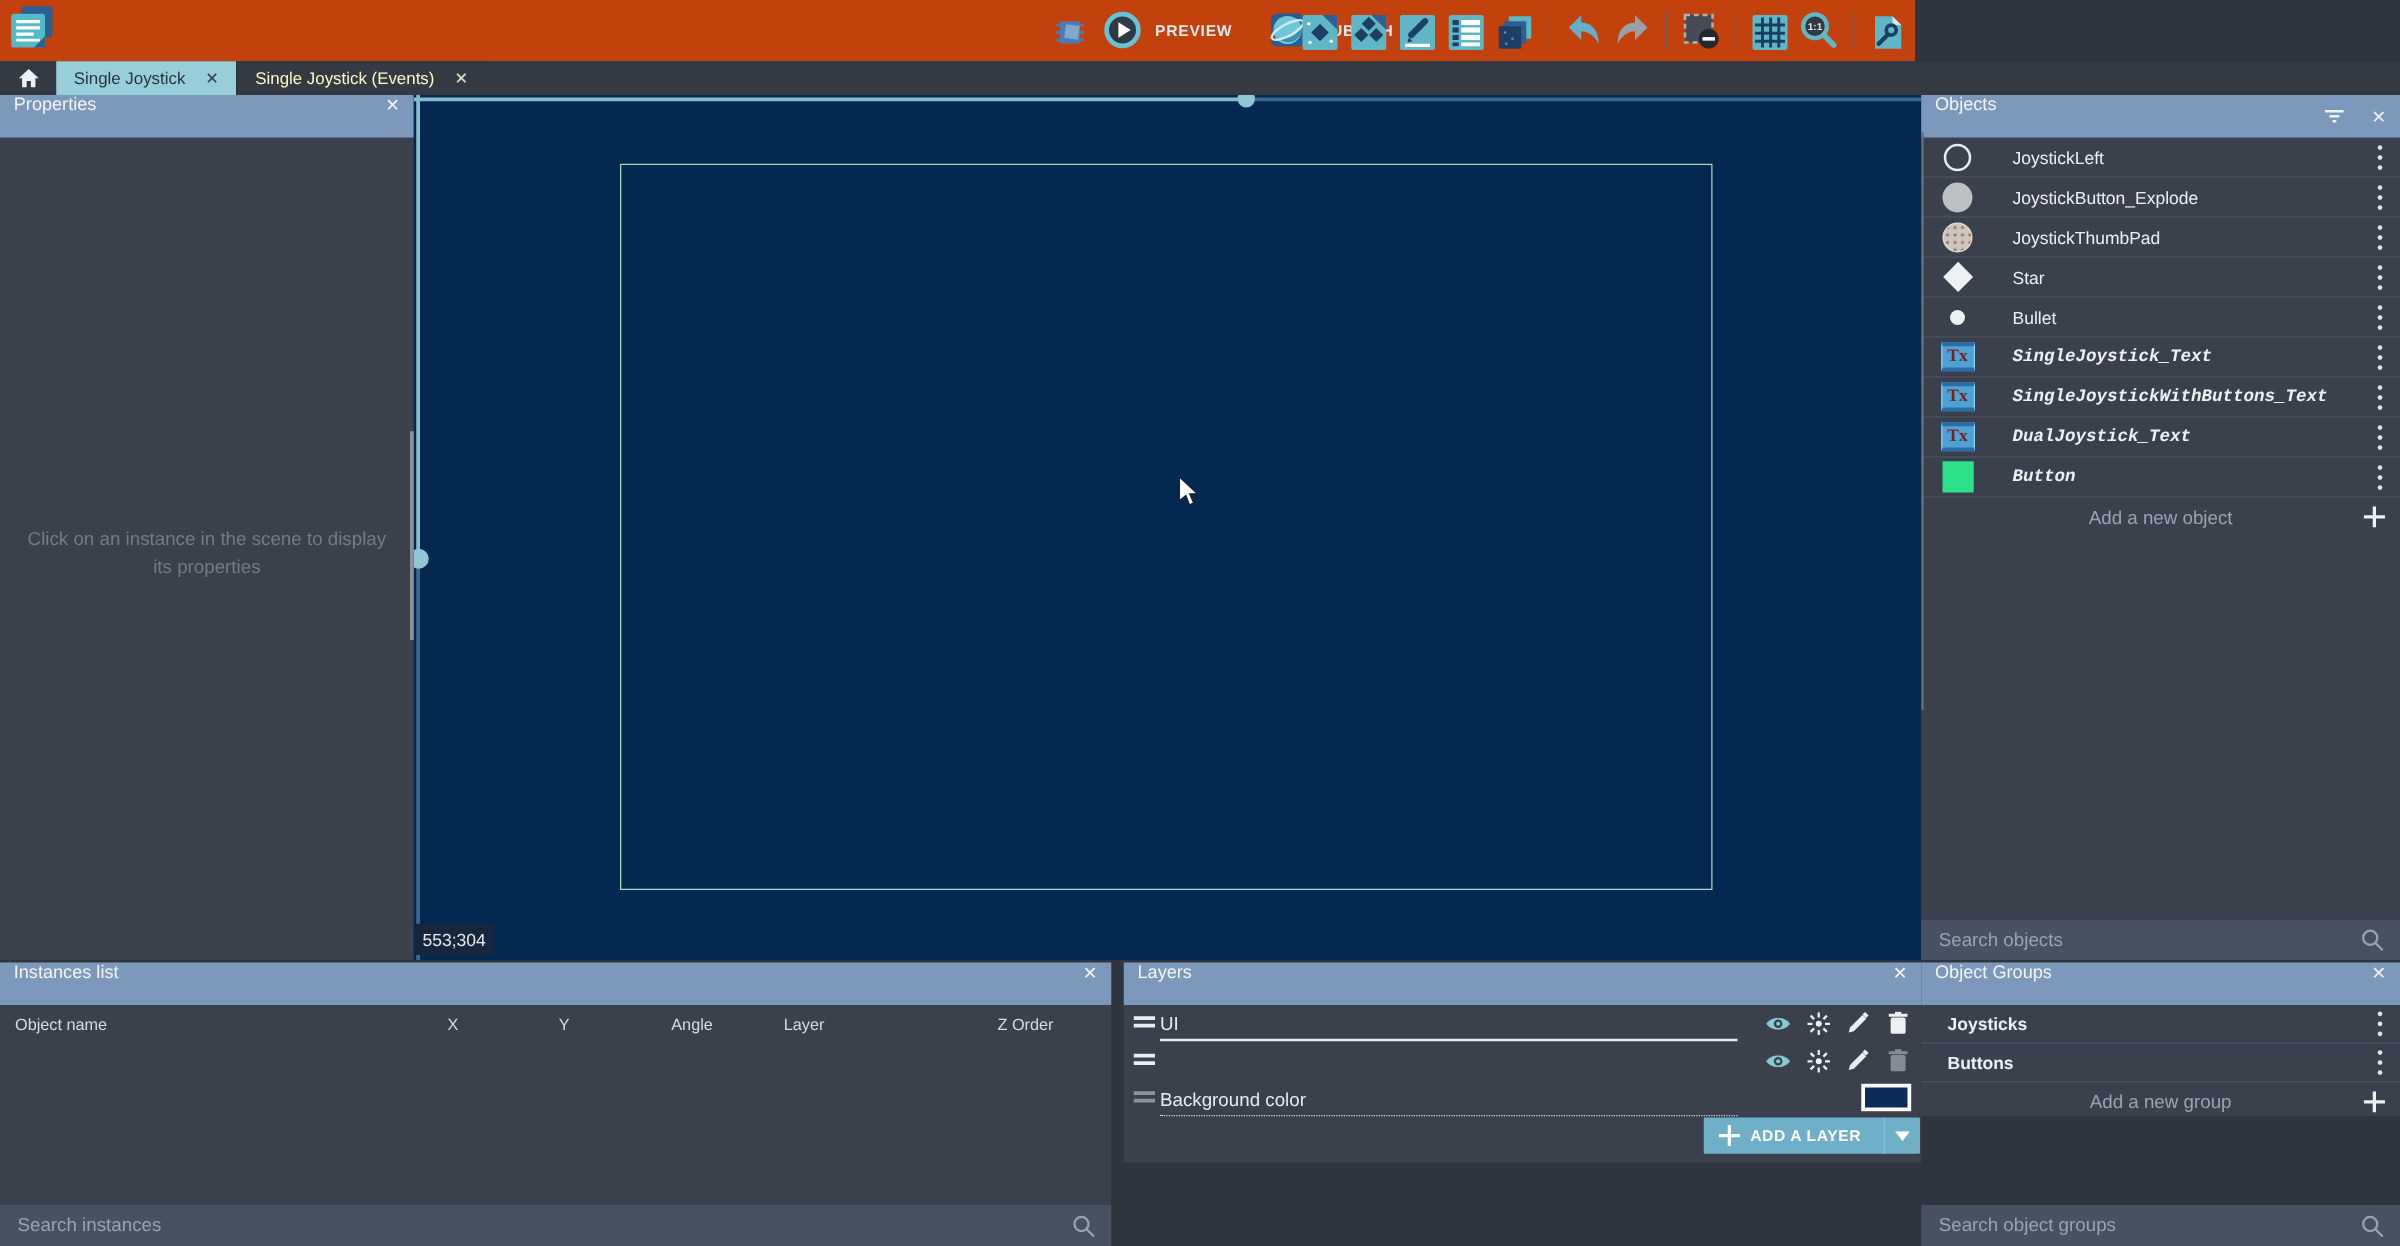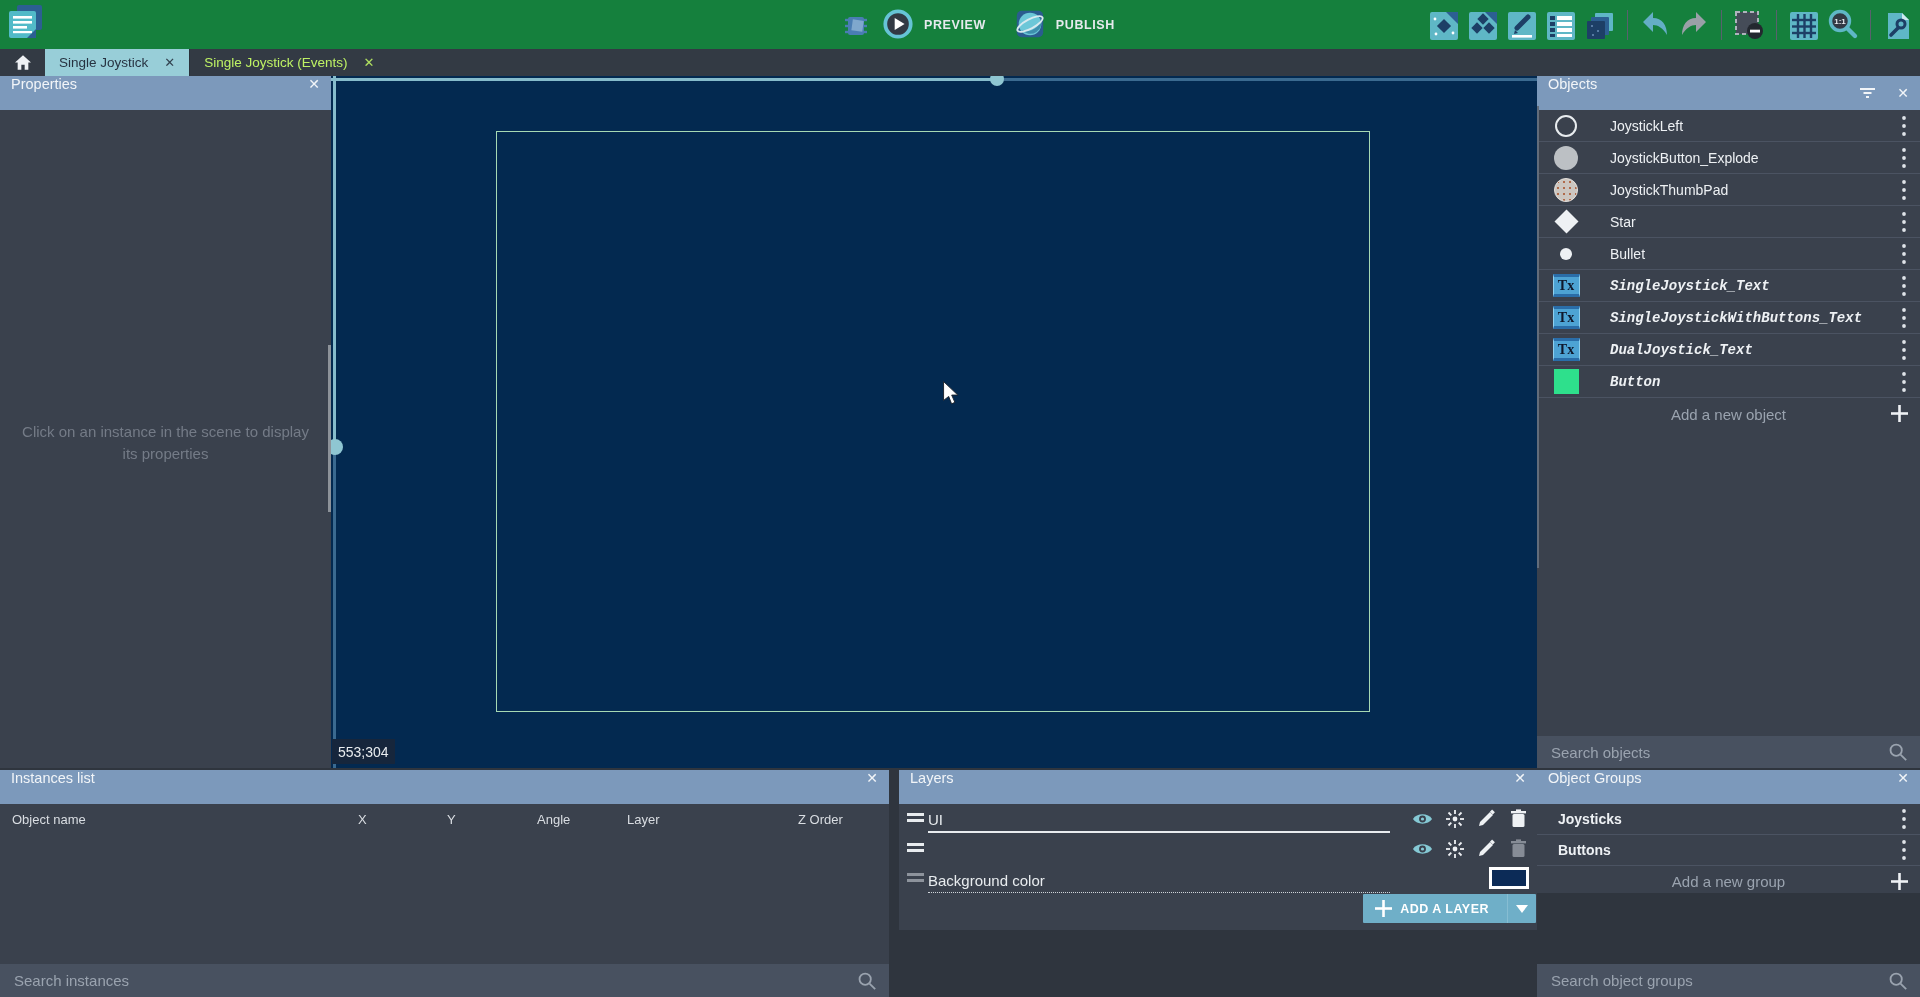--- a/index.html
+++ b/index.html
@@ -1,34 +1,34 @@
 <!DOCTYPE html>
 <html><head>
 <meta charset="utf-8">
 <style>
   * { margin:0; padding:0; box-sizing:border-box; }
   html,body { width:1920px; height:997px; overflow:hidden; background:#2f353e;
     font-family:"Liberation Sans", sans-serif; -webkit-font-smoothing:antialiased; }
   .root { position:absolute; top:0; left:0; width:1920px; height:997px; background:#2f353e; }
 
   
-  .topbar { position:absolute; top:0; left:0; width:1920px; height:49px; background:#15803d; display:flex; align-items:center; }
+  .topbar { position:absolute; top:0; left:0; width:1532px; height:49px; background:#c2410c; display:flex; align-items:center; }
   .logo-btn { position:absolute; left:6px; top:3px; width:40px; height:40px; cursor:pointer; }
   .center-tools { position:absolute; left:840px; top:0; height:49px; display:flex; align-items:center; gap:10px; }
   .tool-label { color:#e6eaee; font-size:12.5px; font-weight:700; letter-spacing:.6px; margin-right:18px; }
   .right-tools { position:absolute; right:6px; top:0; height:49px; display:flex; align-items:center; gap:7px; }
   .tbtn { width:32px; height:32px; display:flex; align-items:flex-end; justify-content:center; cursor:pointer; }
   .tdiv { width:1px; height:30px; background:#59616d; margin:0 4px; }
 
   
   .tabbar { position:absolute; top:49px; left:0; width:1920px; height:27px; background:#333a44; display:flex; }
   .hometab { width:45px; height:27px; display:flex; align-items:center; justify-content:center; cursor:pointer; }
   .tab { height:27px; display:flex; align-items:center; padding:0 14px; font-size:13.5px; cursor:pointer; gap:16px; }
   .tab.active { background:#98ced8; color:#273341; }
-  .tab.inactive { background:#333a44; color:#bef264; border-left:1px solid #2a303a; }
+  .tab.inactive { background:#333a44; color:#fef9c3; border-left:1px solid #2a303a; }
   .tab .x { font-size:13px; opacity:.9; }
 
   
   .panel { position:absolute; background:#3a414d; }
   .phead { height:34px; background:#7c99bb; color:#f2f5f8; display:flex; padding:0 11px; font-size:14.5px; }
   .phead .x { margin-left:auto; color:#f2f5f8; font-size:14px; cursor:pointer; }
   .searchbar { position:absolute; left:0; right:0; bottom:0; height:32px; background:#485160; display:flex; align-items:center;margin-top:40px; }
   .searchbar input { flex:1; background:transparent; border:none; outline:none; color:#cfd5dc; font-size:15px; padding:0 14px; font-family:"Liberation Sans",sans-serif; }
   .searchbar input::placeholder { color:#9aa3af; }
   .searchbar svg { margin-right:12px; flex:0 0 auto; }
@@ -60,21 +60,21 @@
   .dots { margin-left:auto; margin-right:13px; cursor:pointer; flex:0 0 auto; }
   .addrow { height:32px; display:flex; align-items:center; justify-content:center; position:relative; color:#9aa3af; font-size:15px; cursor:pointer; }
   .addrow svg { position:absolute; right:12px; top:7px; }
 
   .ic-circle-outline { width:22px; height:22px; border:2px solid #e8ecef; border-radius:50%; }
   .ic-circle-gray { width:24px; height:24px; background:#bcc0c4; border-radius:50%; }
   .ic-circle-dotted { width:24px; height:24px; border-radius:50%; background-color:#ccc6c0;
       background-image:radial-gradient(#b06a4a 1px, transparent 1.4px); background-size:6px 6px; border:1px solid #e4e0dc; }
   .ic-diamond { width:17px; height:17px; background:#eef1f4; transform:rotate(45deg); }
   .ic-small-circle { width:12px; height:12px; background:#eef1f4; border-radius:50%; }
-  .ic-text { width:27px; height:23px; background:#4da3d4; border:1px solid #8fd0ef; border-top:3px solid #2a6da8; border-bottom:3px solid #2a6da8; color:#0f172a; font-family:"Liberation Serif",serif; font-weight:700; font-size:14px; display:flex; align-items:center; justify-content:center; }
+  .ic-text { width:27px; height:23px; background:#4da3d4; border:1px solid #8fd0ef; border-top:3px solid #2a6da8; border-bottom:3px solid #2a6da8; color:#7f1d1d; font-family:"Liberation Serif",serif; font-weight:700; font-size:14px; display:flex; align-items:center; justify-content:center; }
   .ic-green { width:25px; height:25px; background:#2ee08c; }
 
   
   .instances { left:0; top:770px; width:889px; height:227px; }
   .cols { position:relative; height:30px; color:#d9dde2; font-size:13px; }
   .cols span { position:absolute; top:8px; }
 
   .layers { left:899px; top:770px; width:638px; height:160px; }
   .lrow { position:relative; height:30px; display:flex; align-items:flex-end; }
   .lhandle { position:absolute; left:8px; top:9px; width:17px; cursor:grab; }

